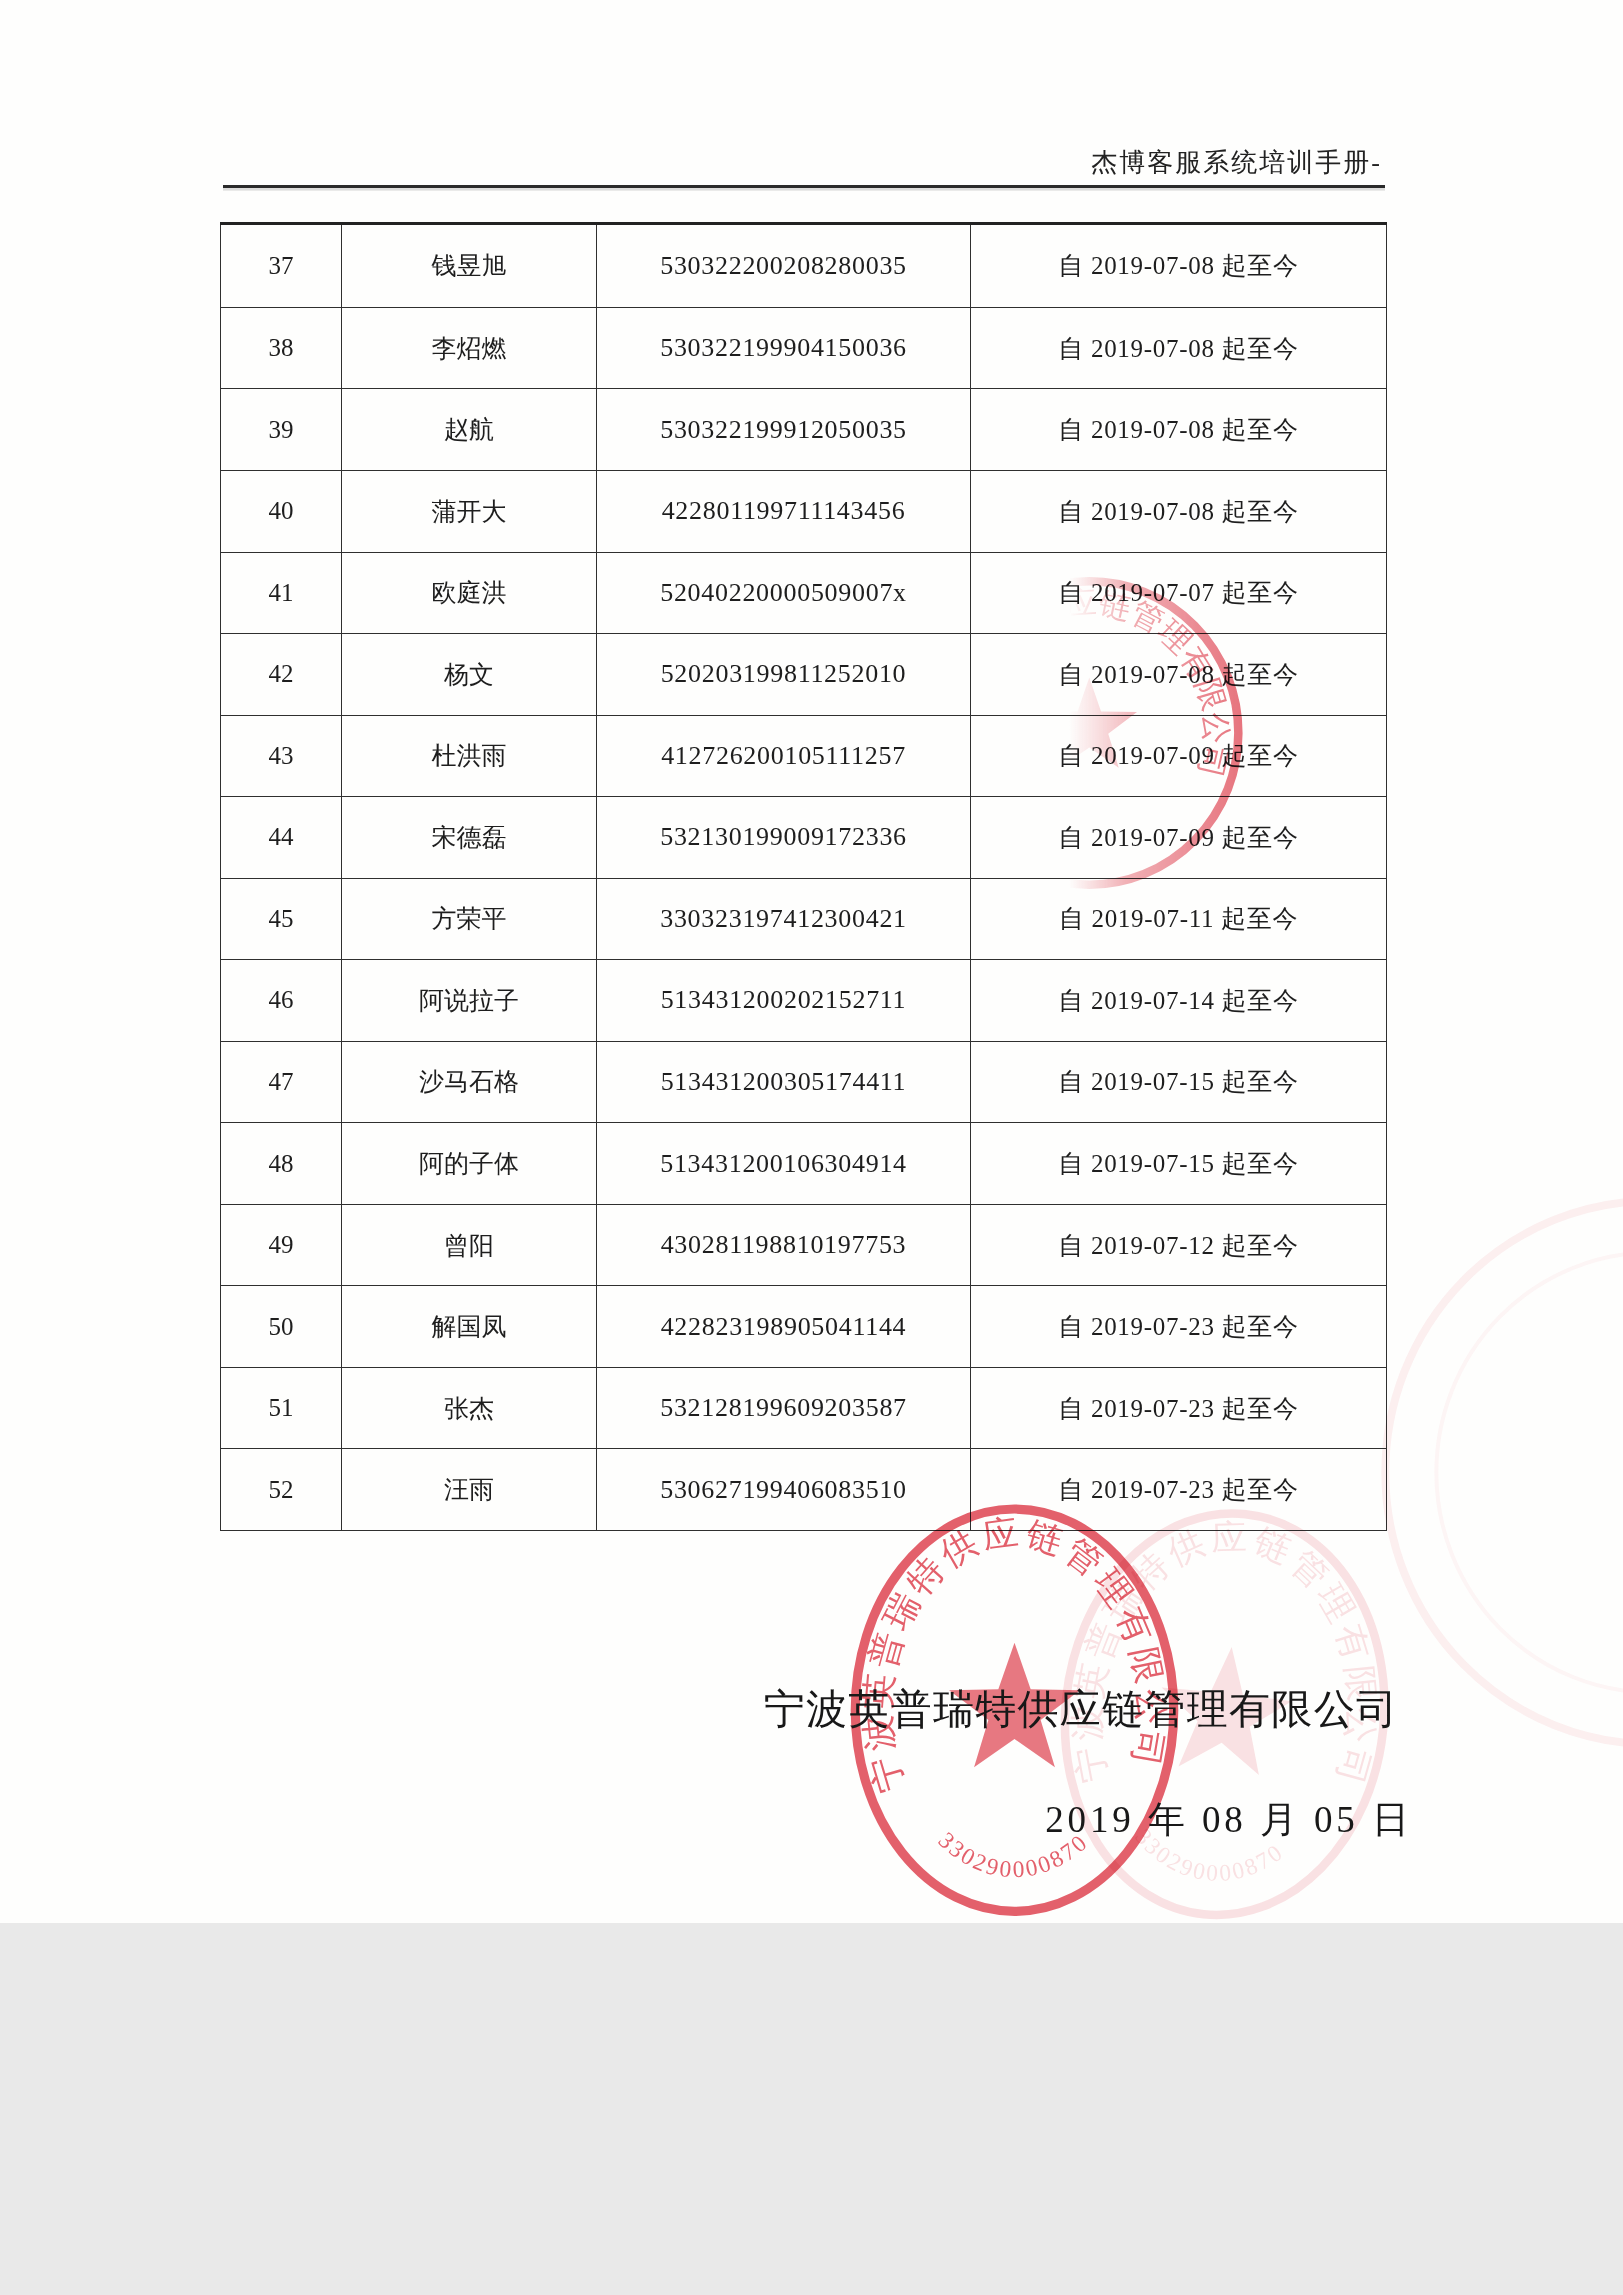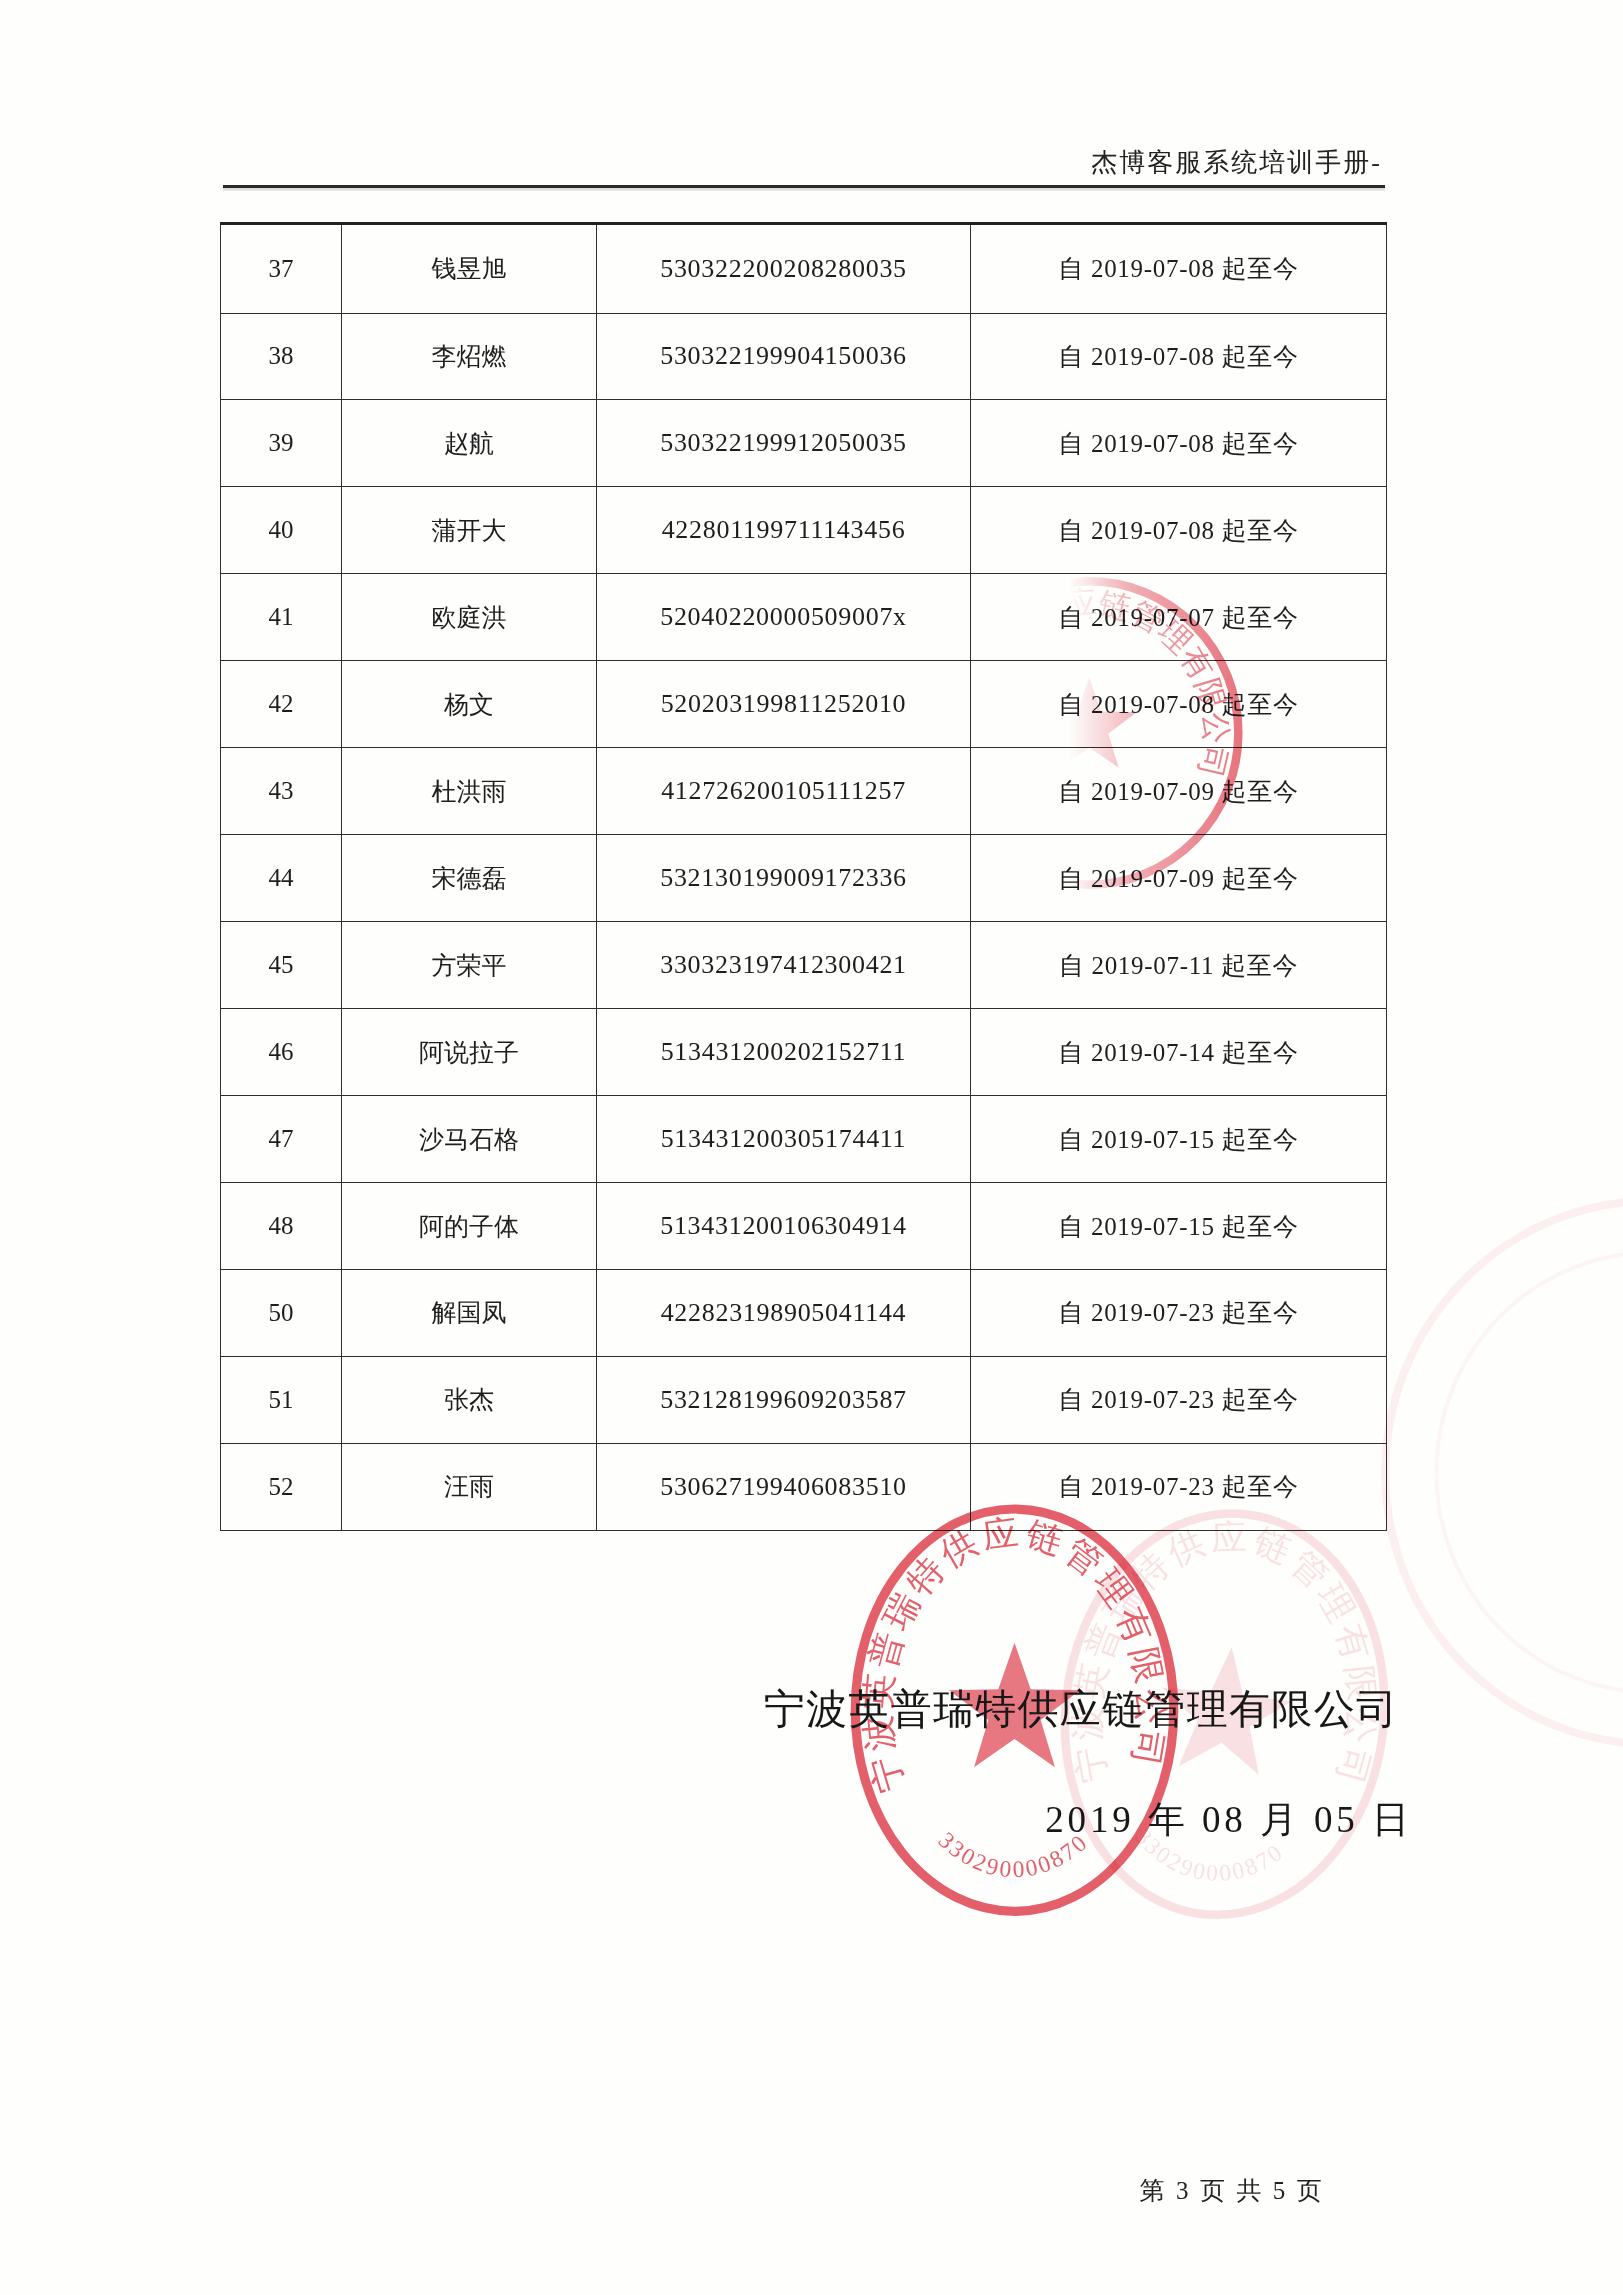--- a/index.html
+++ b/index.html
@@ -1,18 +1,18 @@
 <!DOCTYPE html>
 <html style="font-size:10.5px"><head>
 <meta charset="utf-8">
 <style>
   html,body{margin:0;padding:0;background:#e9e9e9;}
   .page{
     position:relative;
-    width:1623px;height:2295px;
+    width:1623px;height:1923px;
     margin:0 auto;
     background:#fefefdff;
     font-family:"Liberation Serif","DejaVu Serif",serif;
     color:#1c1c1c;
     overflow:hidden;
   }
   .header-title{
     position:absolute;
     top:145px;right:241px;
     font-size:26px;
@@ -173,20 +173,26 @@
         <td class="cell-no">47</td>
         <td class="cell-name">沙马石格</td>
         <td class="cell-id">513431200305174411</td>
         <td class="cell-period">自 2019-07-15 起至今</td>
       </tr>
       <tr>
         <td class="cell-no">48</td>
         <td class="cell-name">阿的子体</td>
         <td class="cell-id">513431200106304914</td>
         <td class="cell-period">自 2019-07-15 起至今</td>
+      </tr>
+      <tr>
+        <td class="cell-no">49</td>
+        <td class="cell-name">曾阳</td>
+        <td class="cell-id">430281198810197753</td>
+        <td class="cell-period">自 2019-07-12 起至今</td>
       </tr>
       <tr>
         <td class="cell-no">50</td>
         <td class="cell-name">解国凤</td>
         <td class="cell-id">422823198905041144</td>
         <td class="cell-period">自 2019-07-23 起至今</td>
       </tr>
       <tr>
         <td class="cell-no">51</td>
         <td class="cell-name">张杰</td>

